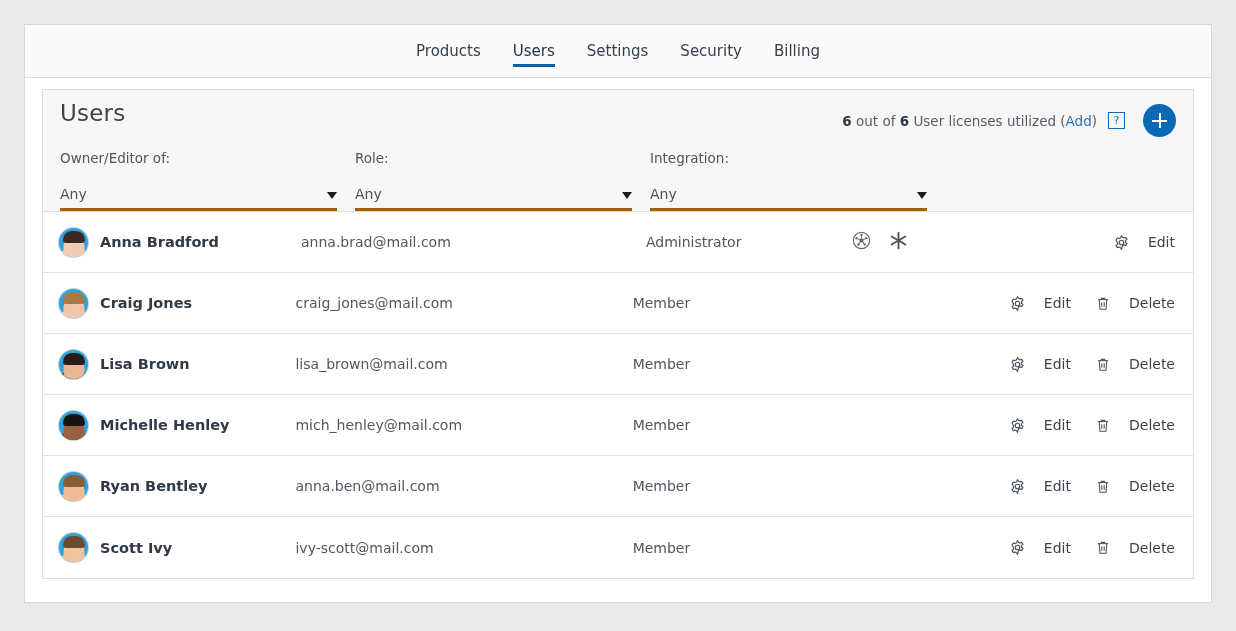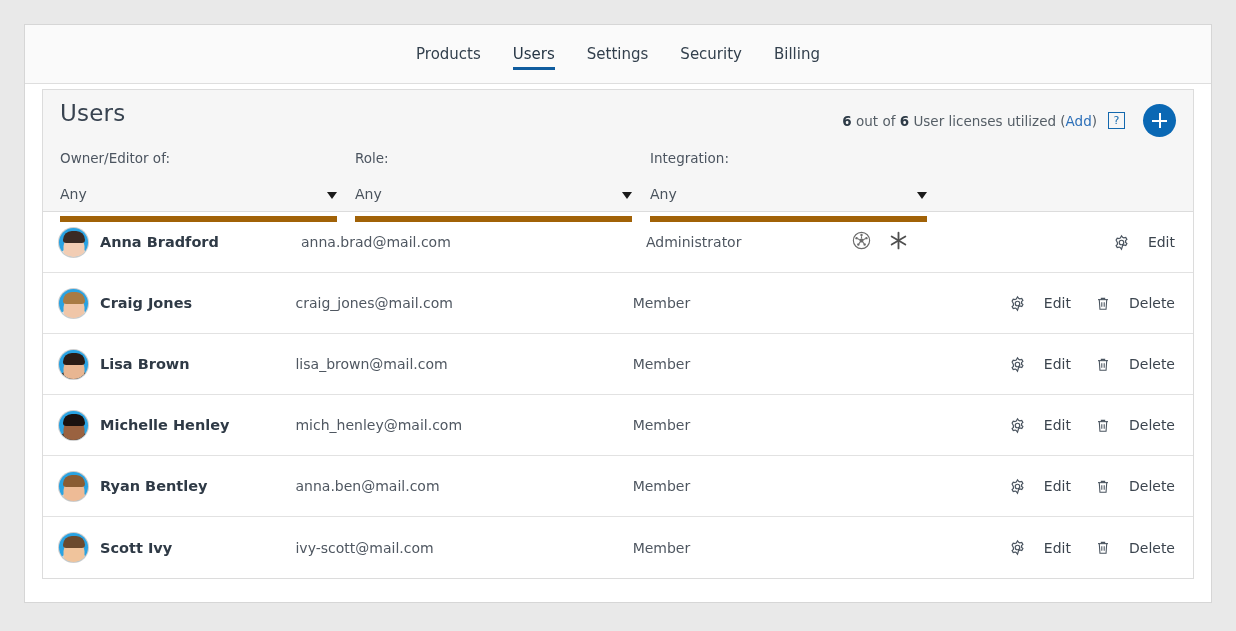--- a/index.html
+++ b/index.html
@@ -21,21 +21,21 @@
     top: 24px;
     width: 1188px;
     height: 579px;
     background: #ffffff;
     border: 1px solid #d6d6d6;
     box-sizing: border-box;
   }
 
   
   #tab-bar {
-    height: 59px;
+    height: 53px;
     background: #fafafa;
     border-bottom: 1px solid #dedede;
     display: flex;
     align-items: center;
     justify-content: center;
     gap: 0px;
     box-sizing: border-box;
   }
   .tab {
     position: relative;
@@ -139,22 +139,22 @@
     gap: 0;
   }
   .filter { width: 295px; }
   .filter-label {
     font-size: 13.5px;
     color: #4c5560;
     margin-bottom: 20px;
   }
   .filter-select {
     width: 277px;
-    border-bottom: 6px solid #a16207;
-    padding-bottom: 14px;
+    border-bottom: 3px solid #a16207;
+    padding-bottom: 6px;
     display: flex;
     align-items: flex-end;
     justify-content: space-between;
     cursor: pointer;
   }
   .filter-value { font-size: 14px; color: #4a535d; }
   .caret {
     width: 0; height: 0;
     border-left: 5px solid transparent;
     border-right: 5px solid transparent;

